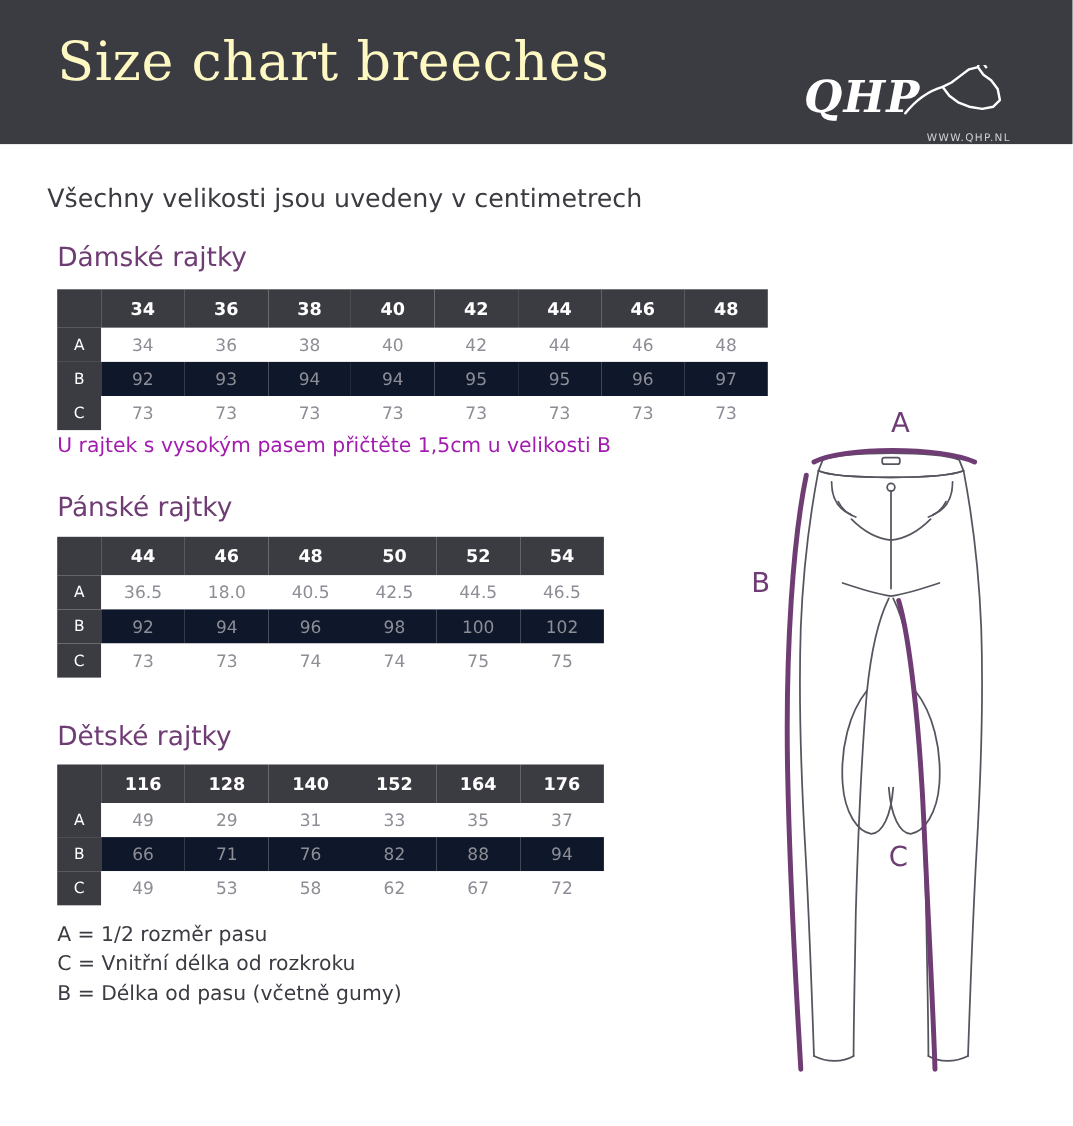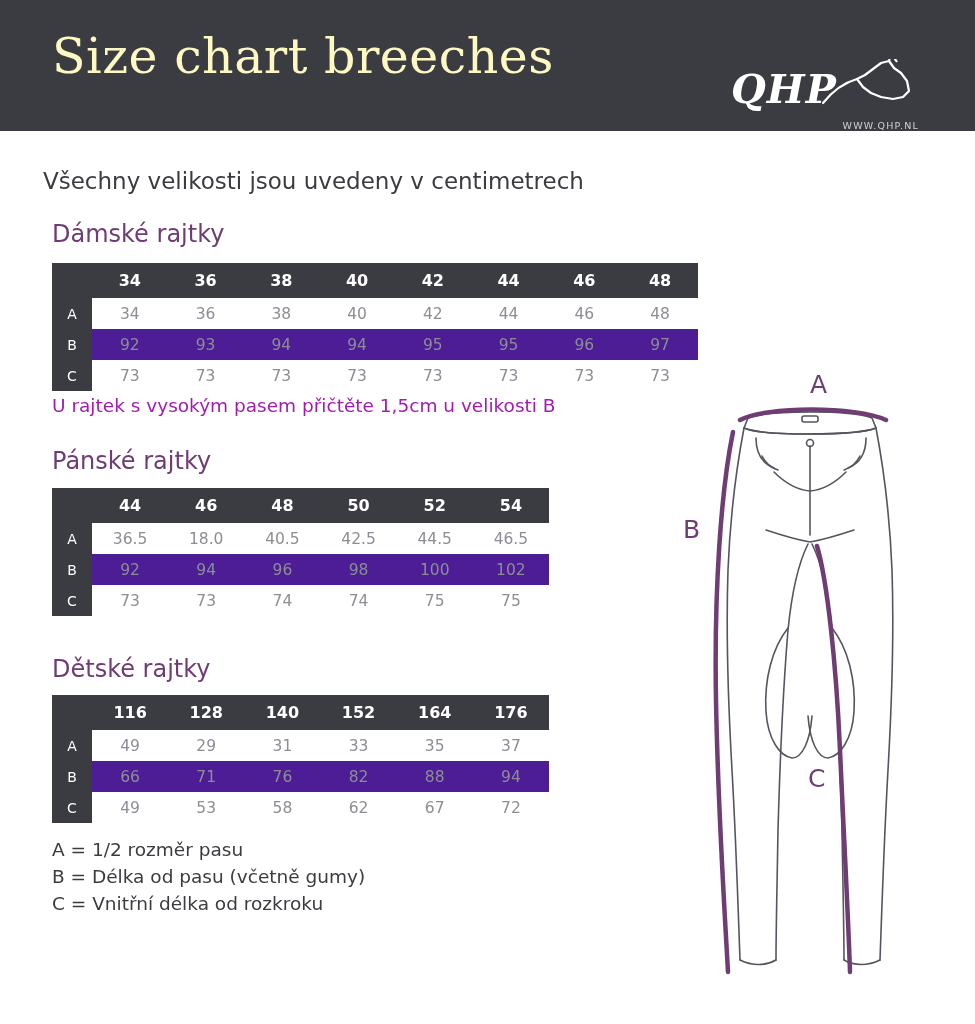--- a/index.html
+++ b/index.html
@@ -122,21 +122,21 @@
     text-align: center;
     color: #8d8d96;
     height: 31px;
     padding: 0;
     font-size: 15.5px;
   }
   table.size-table tbody tr.odd td {
     background: #ffffff;
   }
   table.size-table tbody tr.even td {
-    background: #4c1d95;
+    background: #0f172a;
   }
 
   
   .legend {
     position: absolute;
     left: 52px;
     top: 836px;
     font-size: 18.5px;
     color: #3b3b42;
     line-height: 27px;
@@ -319,22 +319,22 @@
       <td>58</td>
       <td>62</td>
       <td>67</td>
       <td>72</td>
     </tr>
   </tbody>
 </table>
 
 <div class="legend">
   <div>A = 1/2 rozměr pasu</div>
+  <div>C = Vnitřní délka od rozkroku</div>
   <div>B = Délka od pasu (včetně gumy)</div>
-  <div>C = Vnitřní délka od rozkroku</div>
 </div>
 
 <div class="diagram">
   <svg width="290" height="640" viewBox="0 0 290 640">
 
     <g fill="none" stroke="#55555f" stroke-width="1.6" stroke-linejoin="round" stroke-linecap="round">
 
       <path d="M74 68 L78 58 C100 50 180 50 202 58 L206 68 C186 76 92 76 74 68 Z"></path>
       <path d="M74 68 C92 76 186 76 206 68"></path>
 

